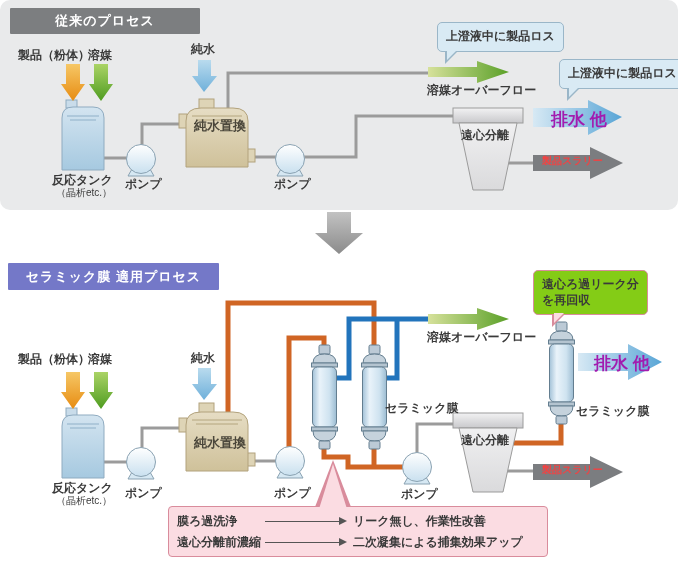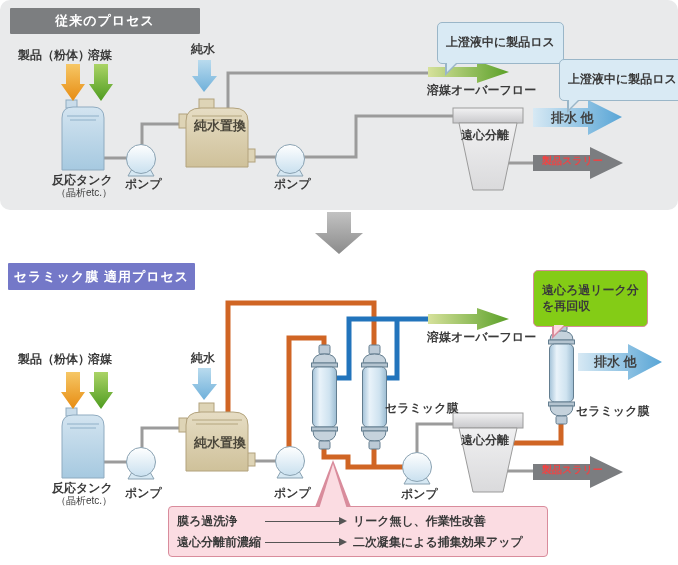--- a/index.html
+++ b/index.html
@@ -6,27 +6,27 @@
   .scene{position:relative;width:678px;height:565px;overflow:hidden;
          font-family:"Liberation Sans",sans-serif;background:#fff;}
   .panel-top{position:absolute;left:0;top:0;width:678px;height:210px;
              background:#e9eaeb;border-radius:10px;}
   svg.diagram{position:absolute;left:0;top:0;z-index:1;}
   .lbl{position:absolute;z-index:2;font-size:12px;font-weight:600;color:#3a3a3a;
        white-space:nowrap;line-height:1.2;}
   .lbl.small{font-size:10px;font-weight:400;}
   .lbl.inside-tank{font-size:13px;color:#4a463a;}
   .lbl.white{color:#ef4444;font-size:10px;font-weight:700;}
-  .lbl.dark-arrow{font-size:13px;font-weight:700;color:#404040;}
+  .lbl.dark-arrow{font-size:17px;font-weight:700;color:#a21caf;}
   .badge{position:absolute;z-index:2;color:#fff;font-size:13px;font-weight:700;
          text-align:center;border-radius:1px;letter-spacing:1px;}
   .badge.gray{background:#7c7e80;left:10px;top:8px;width:190px;height:26px;line-height:26px;}
-  .badge.purple{background:#7478c8;left:8px;top:263px;width:187px;height:27px;line-height:27px;}
+  .badge.purple{background:#7478c8;left:8px;top:263px;width:211px;height:27px;line-height:27px;}
   .bubble{position:absolute;z-index:2;font-size:12px;font-weight:600;color:#3a3a3a;
-          padding:12px 8px;border-radius:5px;white-space:nowrap;line-height:1.3;}
+          padding:6px 8px;border-radius:5px;white-space:nowrap;line-height:1.3;}
   .bubble.blue{background:#d9eaf4;border:1px solid #9ab6c8;}
   .bubble.pink{background:#84cc16;border:1px solid #d98c9c;}
   .tail-o,.tail-i{position:absolute;width:0;height:0;}
   .tail-o{bottom:-13px;left:7px;border-top:13px solid #9ab6c8;border-right:13px solid transparent;}
   .tail-i{bottom:-9px;left:9px;border-top:10px solid #d9eaf4;border-right:10px solid transparent;}
   .bubble.pink .tail-o{border-top-color:#d98c9c;left:18px;}
   .bubble.pink .tail-i{border-top-color:#fbdce2;left:20px;}
   .note-box{position:absolute;z-index:2;left:168px;top:506px;width:380px;height:51px;
             background:#fbdce2;border:1px solid #d98c9c;border-radius:4px;
             box-sizing:border-box;padding:4px 8px;}

